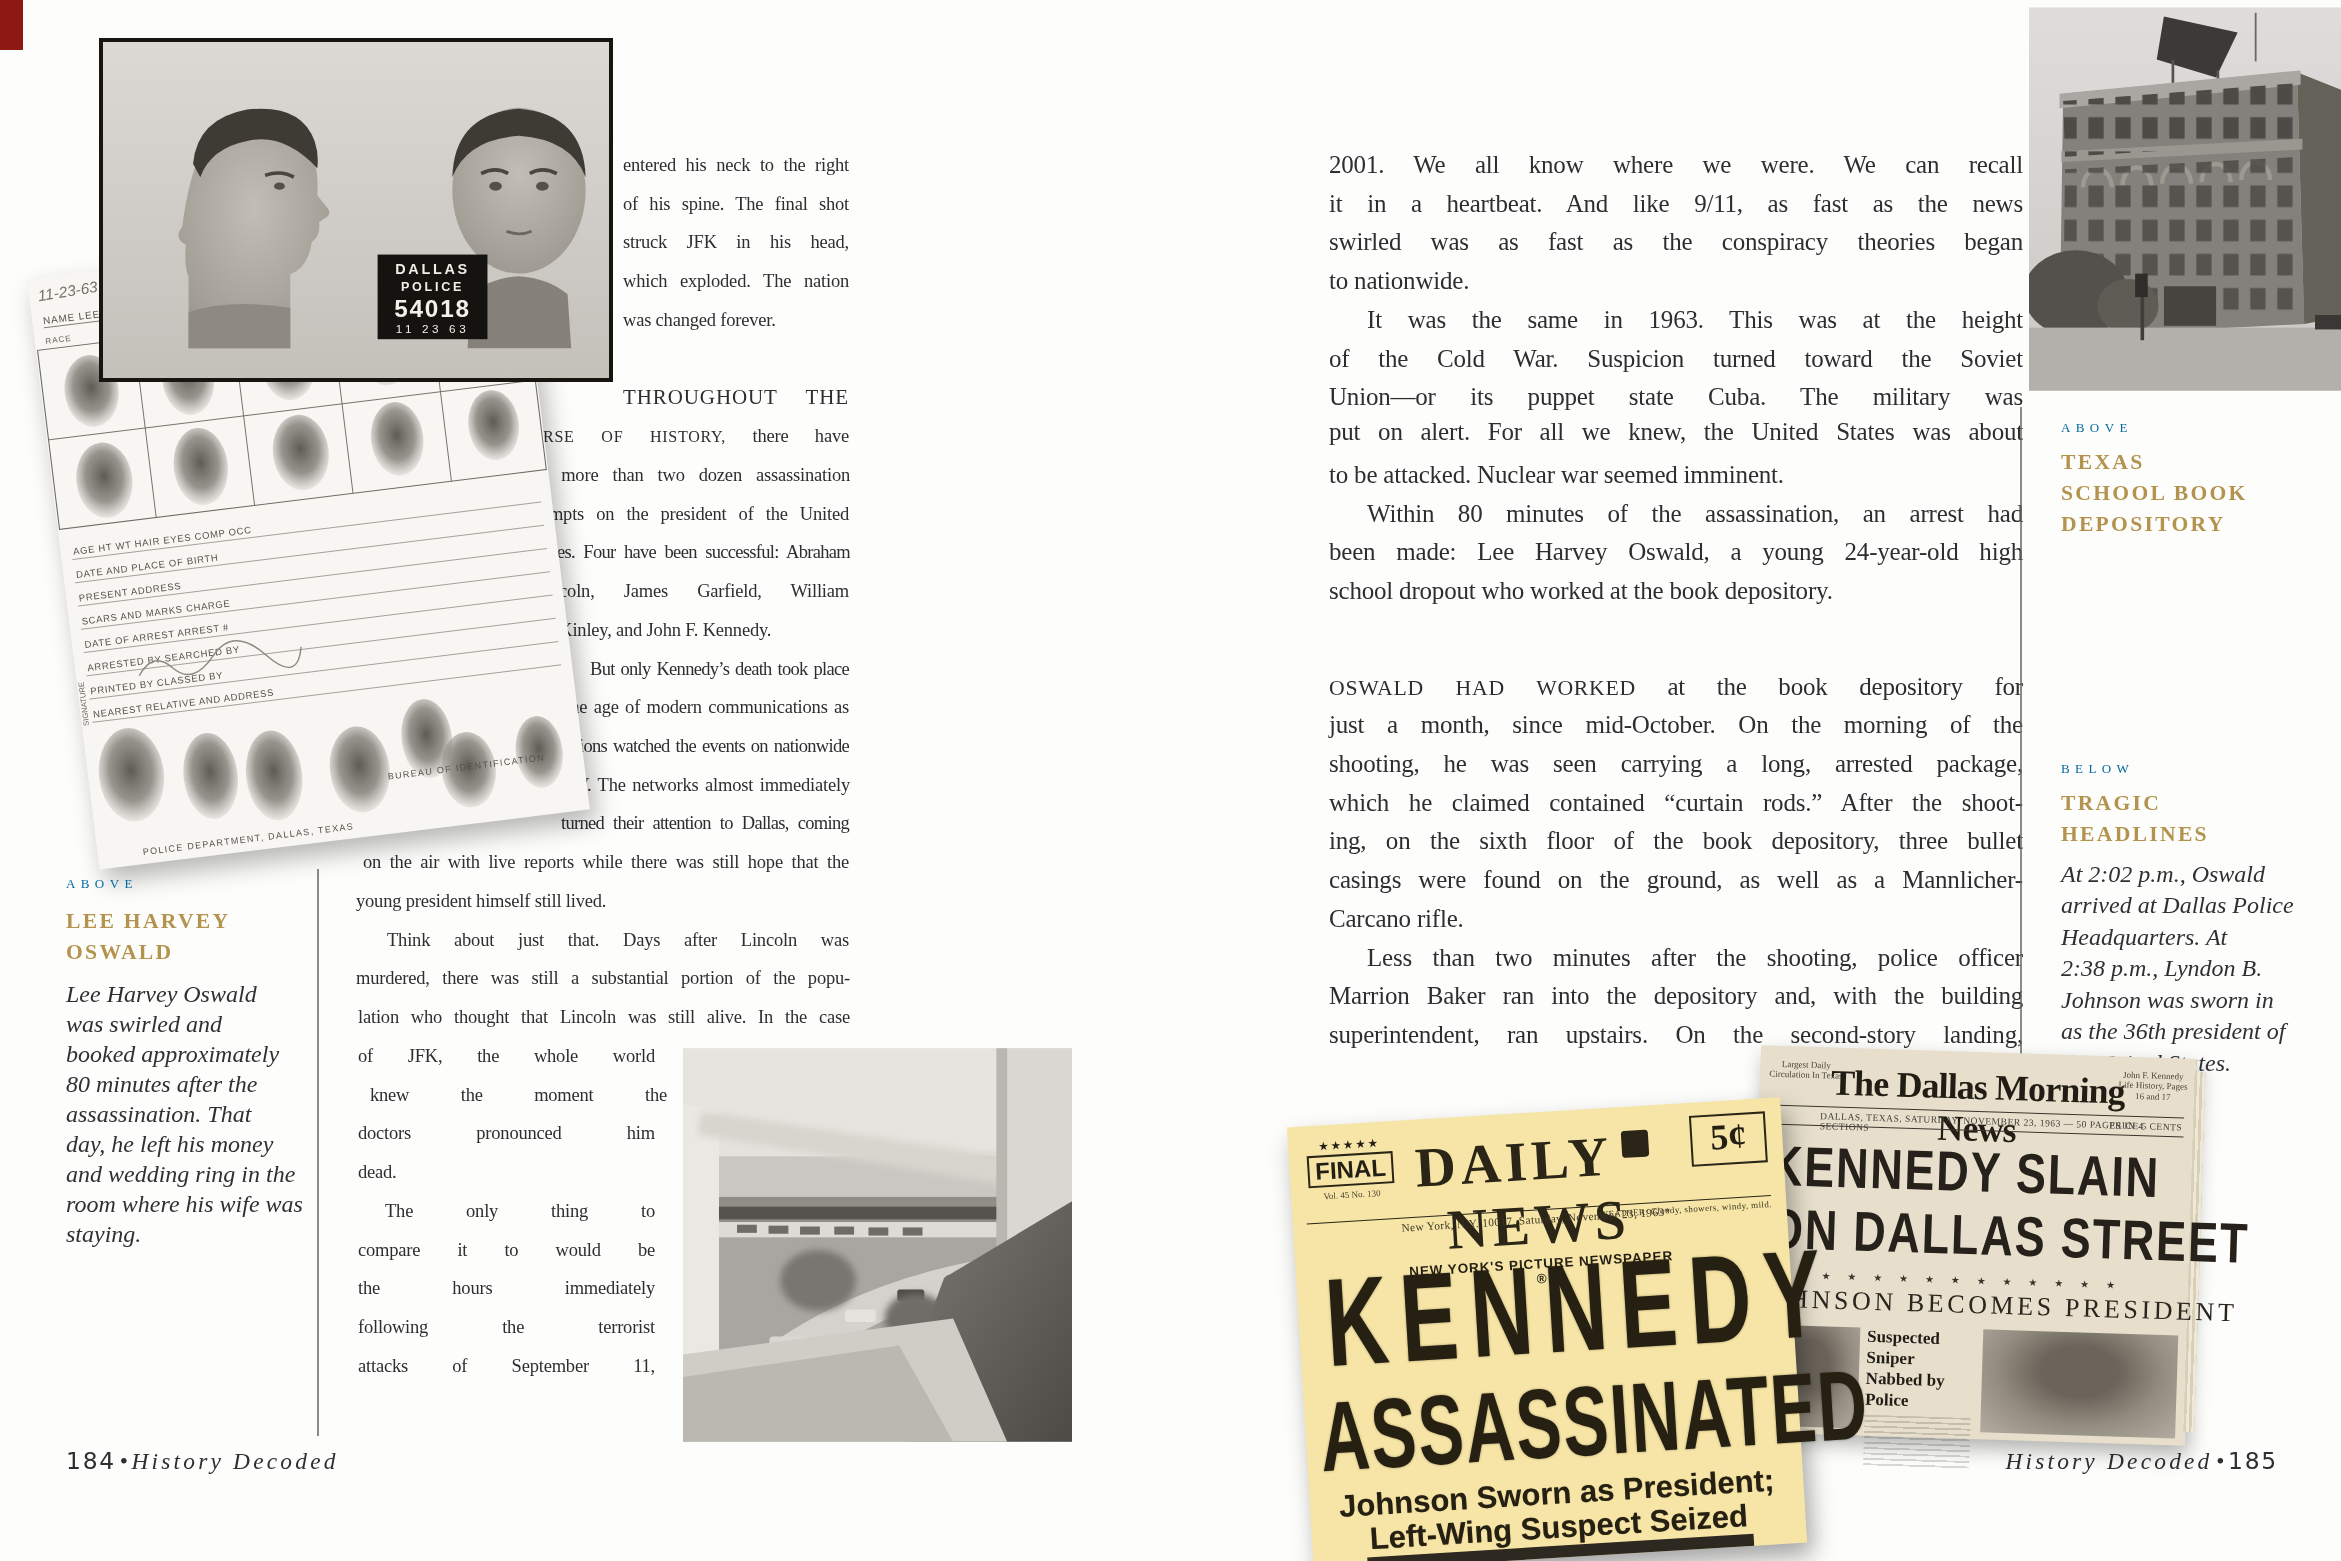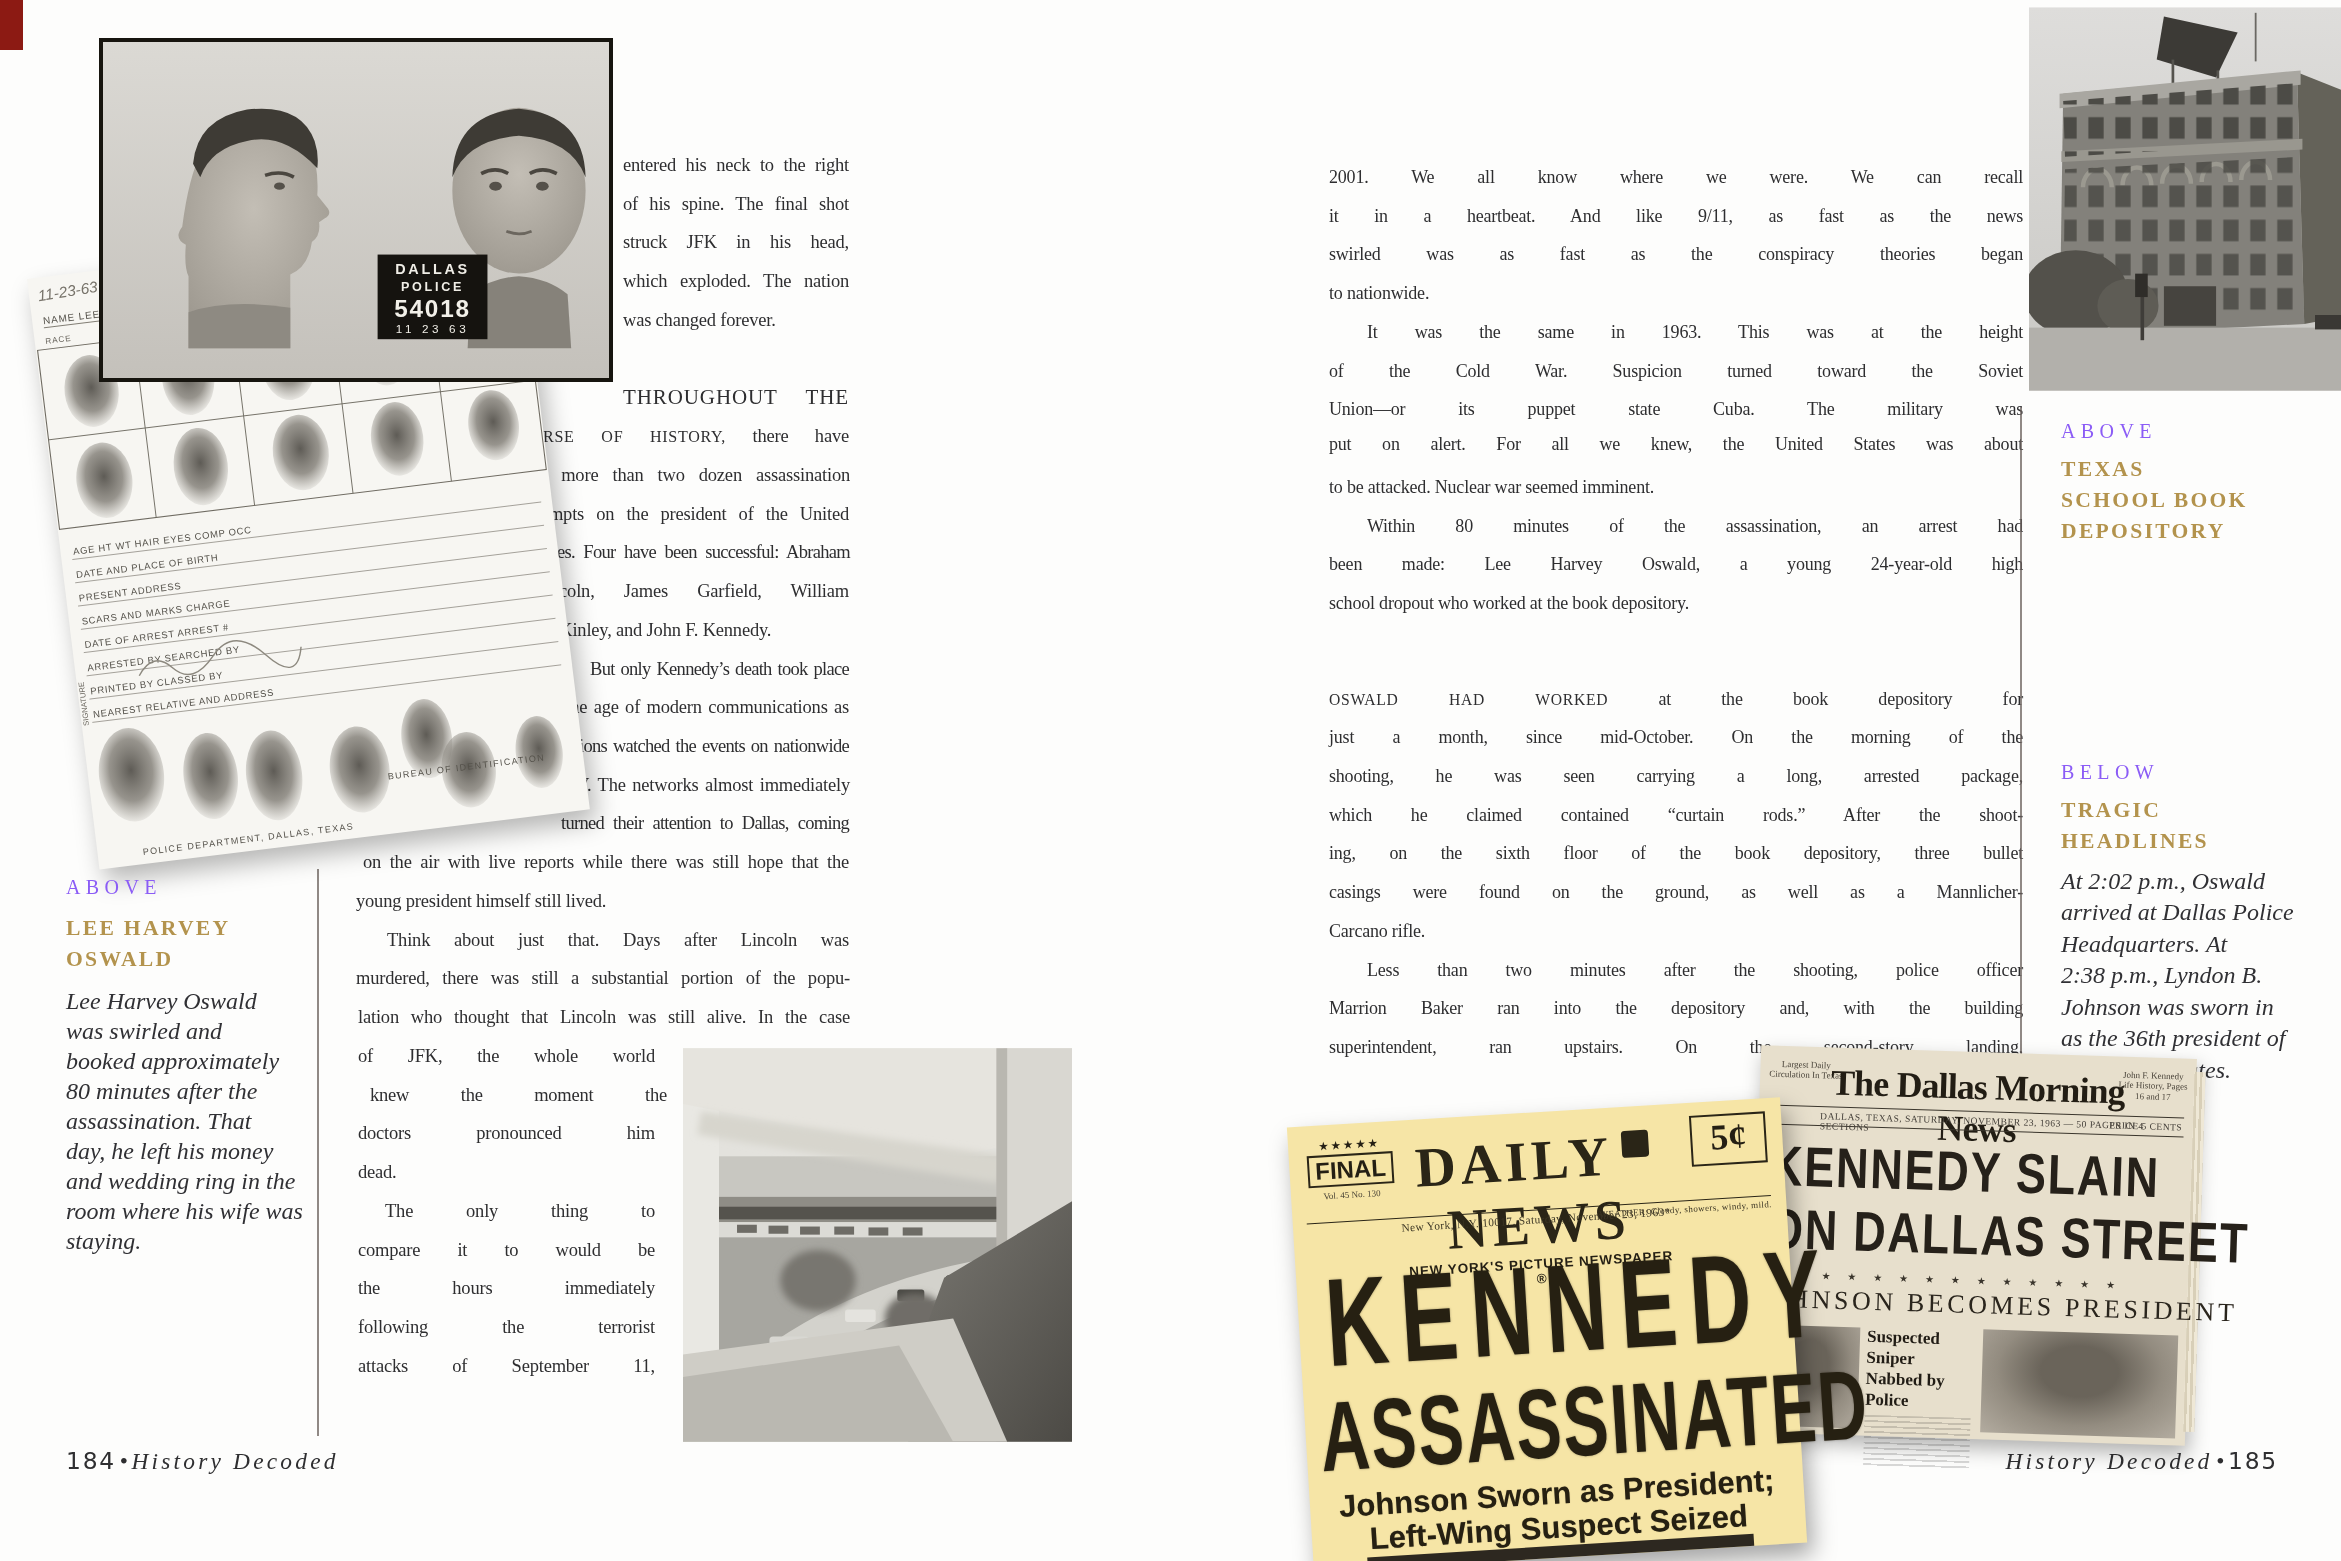--- a/index.html
+++ b/index.html
@@ -2,29 +2,29 @@
 <html style="font-size:14.4px"><head>
 <meta charset="utf-8">
 <style>
   html,body{margin:0;padding:0;background:#ffffff;}
   .spread{position:relative;width:2342px;height:1561px;background:#fdfdfc;
           font-family:"Liberation Serif",serif;color:#2e2e30;overflow:hidden;}
   .abs{position:absolute;}
   
   .line{position:absolute;line-height:40px;height:40px;}
   .lb{font-size:18.5px;letter-spacing:-0.2px;}
-  .rb{font-size:18px;letter-spacing:-0.2px;margin-top:12px;}
+  .rb{font-size:25px;letter-spacing:-0.2px;}
   .jl{text-align:justify;text-align-last:justify;}
   .rl{text-align:left;}
   .tight{letter-spacing:-0.7px;}
   .ind{text-indent:38px;}
   .lead-caps{font-size:87%;letter-spacing:0.7px;}
   .sec-caps{font-size:21px;letter-spacing:0.9px;}
   
-  .kicker{font-size:20px;letter-spacing:5.4px;color:#8b5cf6;}
+  .kicker{font-size:13px;letter-spacing:5.4px;color:#0369a1;}
   .goldhead{font-size:21.6px;font-weight:bold;letter-spacing:2.3px;color:#b3934d;line-height:31px;}
   .capitalic{font-size:24px;font-style:italic;line-height:30px;color:#303034;}
   .vrule{position:absolute;width:1.8px;background:#6b625e;opacity:.75;}
   
   .folio{font-family:"DejaVu Sans",sans-serif;font-size:23.4px;letter-spacing:1.8px;color:#2f2f31;}
   .booktitle{font-style:italic;letter-spacing:3.2px;font-size:23.4px;color:#2f2f31;}
   .footer{position:absolute;white-space:nowrap;}
   
   .mugshot{position:absolute;left:99px;top:38px;width:506px;height:336px;
            border:4.5px solid #17150f;background:#d2d0cb;z-index:3;}

